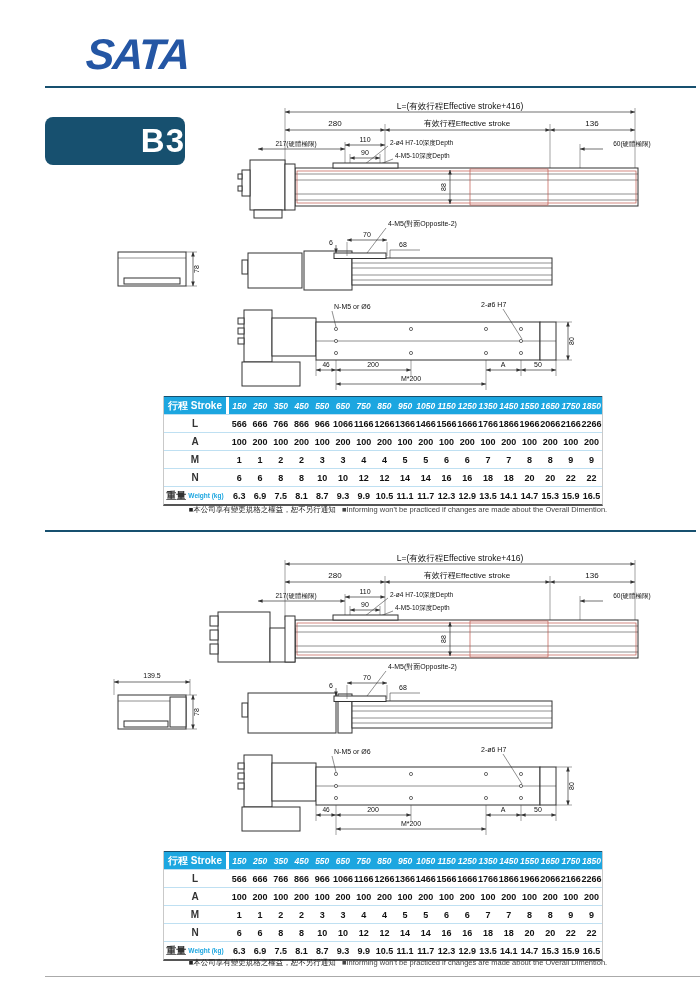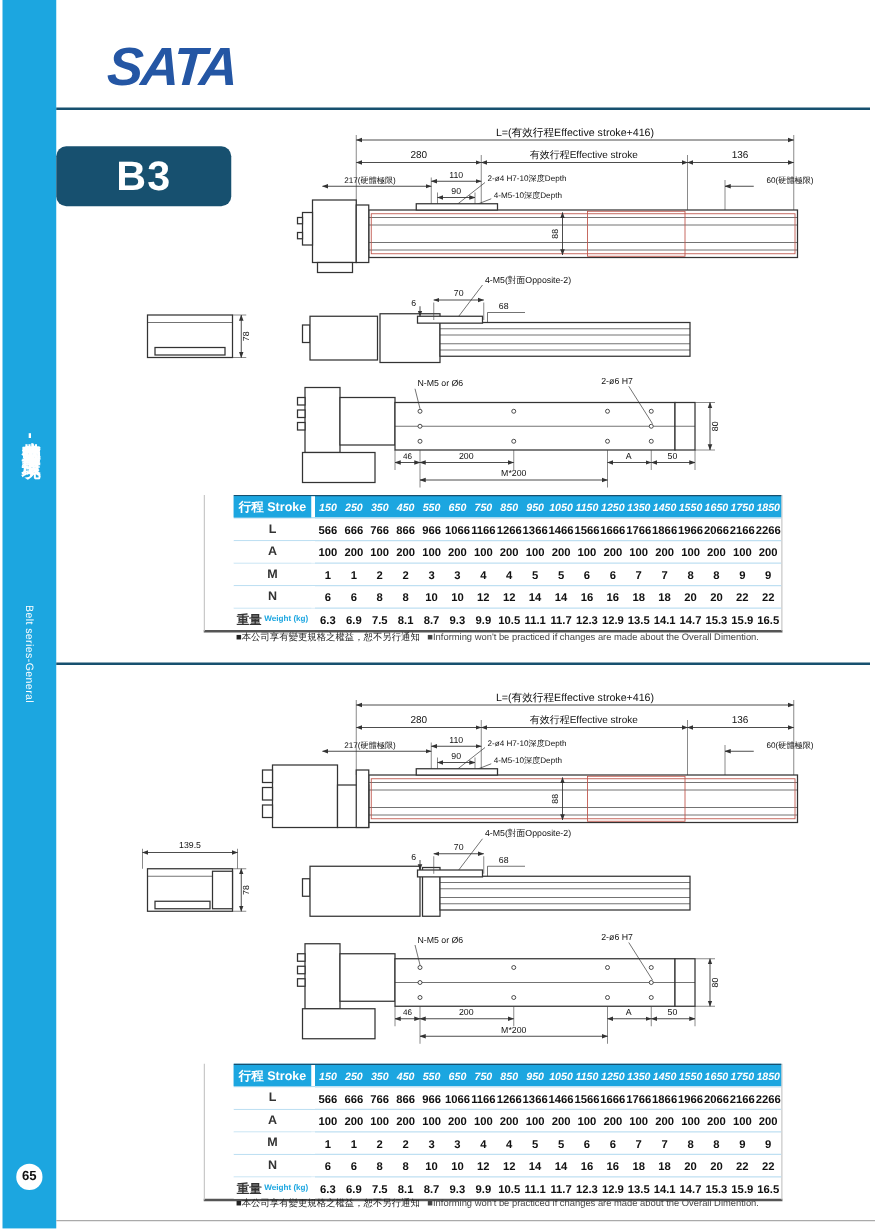--- a/index.html
+++ b/index.html
@@ -16,39 +16,39 @@
   .page-circle{position:absolute;left:11px;top:931px;width:21px;height:21px;border-radius:50%;
       background:#fff;color:#111;font-size:10.5px;font-weight:bold;line-height:21px;text-align:center;}
 
   
   .logo{position:absolute;left:86px;top:30px;color:var(--logo_blue);font-size:43px;
       font-weight:800;font-style:italic;letter-spacing:-2px;transform:skewX(-4deg);}
   .hrule{position:absolute;left:45px;right:4px;height:2px;background:var(--navy);}
   .grule{position:absolute;left:45px;right:0;height:1px;background:#aaa;}
 
   .badge{position:absolute;left:45px;width:140px;height:48px;background:var(--navy);
-      border-radius:8px;display:flex;align-items:center;justify-content:center;}
+      border-radius:8px;display:flex;align-items:center;justify-content:flex-end;}
   .badge span{color:#fff;font-size:33px;font-weight:800;letter-spacing:1px;}
 
   
   svg.draw{position:absolute;overflow:visible;}
   svg text{font-family:"Liberation Sans",sans-serif;fill:#111;}
   .dimt{text-anchor:middle;}
   .dimts{text-anchor:start;}
   .dim{stroke:#333;stroke-width:.7;marker-start:url(#arr);marker-end:url(#arr);}
   .dimE{stroke:#333;stroke-width:.7;marker-end:url(#arr);}
   .ext line, line.ext{stroke:#444;stroke-width:.5;}
   .body rect, rect.body{fill:#fff;stroke:#333;stroke-width:1;}
   .thin{stroke:#333;stroke-width:.55;fill:none;}
   .red{stroke:var(--red_accent);stroke-width:.7;fill:none;}
   .hole circle{fill:#fff;stroke:#333;stroke-width:.7;}
 
   
   .dtable{position:absolute;left:163px;width:438px;background:#fff;
-      border:1px solid #c9c9c9;border-top:none;border-bottom:2px solid #555;padding-left:23px;}
+      border:1px solid #c9c9c9;border-top:none;border-bottom:2px solid #555;}
   .trow{display:flex;height:17px;border-top:1px solid #bfe0f2;align-items:stretch;}
   .trow.thead{background:var(--cyan);border-top:1px solid var(--navy);height:17px;}
   .tcell{display:flex;align-items:center;justify-content:center;}
   .tlabel{width:62px;border-right:3px solid #fff;background:#fff;font-weight:bold;
       font-size:10px;color:#333;gap:2px;}
   .thead .tlabel{background:var(--cyan);color:#fff;font-size:10px;}
   .tval{flex:1;font-size:9px;font-weight:bold;color:#111;}
   .thead .tval{color:#fff;font-size:8.5px;font-weight:bold;font-style:italic;}
   .sub{font-size:6.5px;color:var(--cyan);font-weight:bold;}
 
@@ -62,25 +62,20 @@
 <svg width="0" height="0" style="position:absolute">
   <defs>
     <marker id="arr" viewBox="0 0 8 8" markerWidth="7" markerHeight="7" refX="7.5" refY="4" orient="auto-start-reverse">
       <path d="M0,1 L8,4 L0,7 z" fill="#333"></path>
     </marker>
   </defs>
 </svg>
 
 <div class="page">
 
-  <div class="sidebar">
-    <div class="sidebar-zh">皮帶傳動-一般環境</div>
-    <div class="sidebar-en">Belt series-General</div>
-    <div class="page-circle">65</div>
-  </div>
 
   <div class="logo">SATA</div>
   <div class="hrule" style="top:86px"></div>
 
   <div class="badge" style="top:117px">
     <span>B3</span>
   </div>
 
   <svg class="draw" style="left:238px;top:98px" width="455" height="122" viewBox="0 0 455 122">
     <g class="ext">

